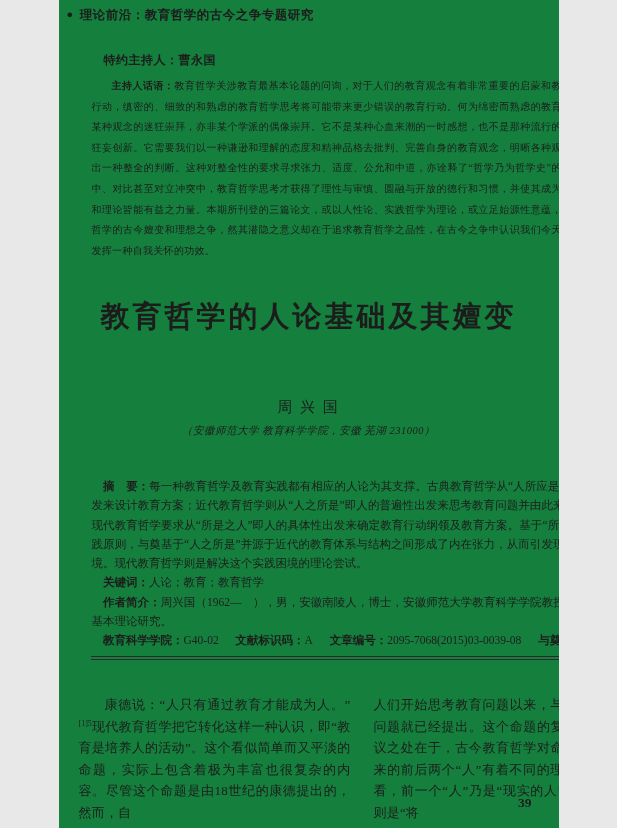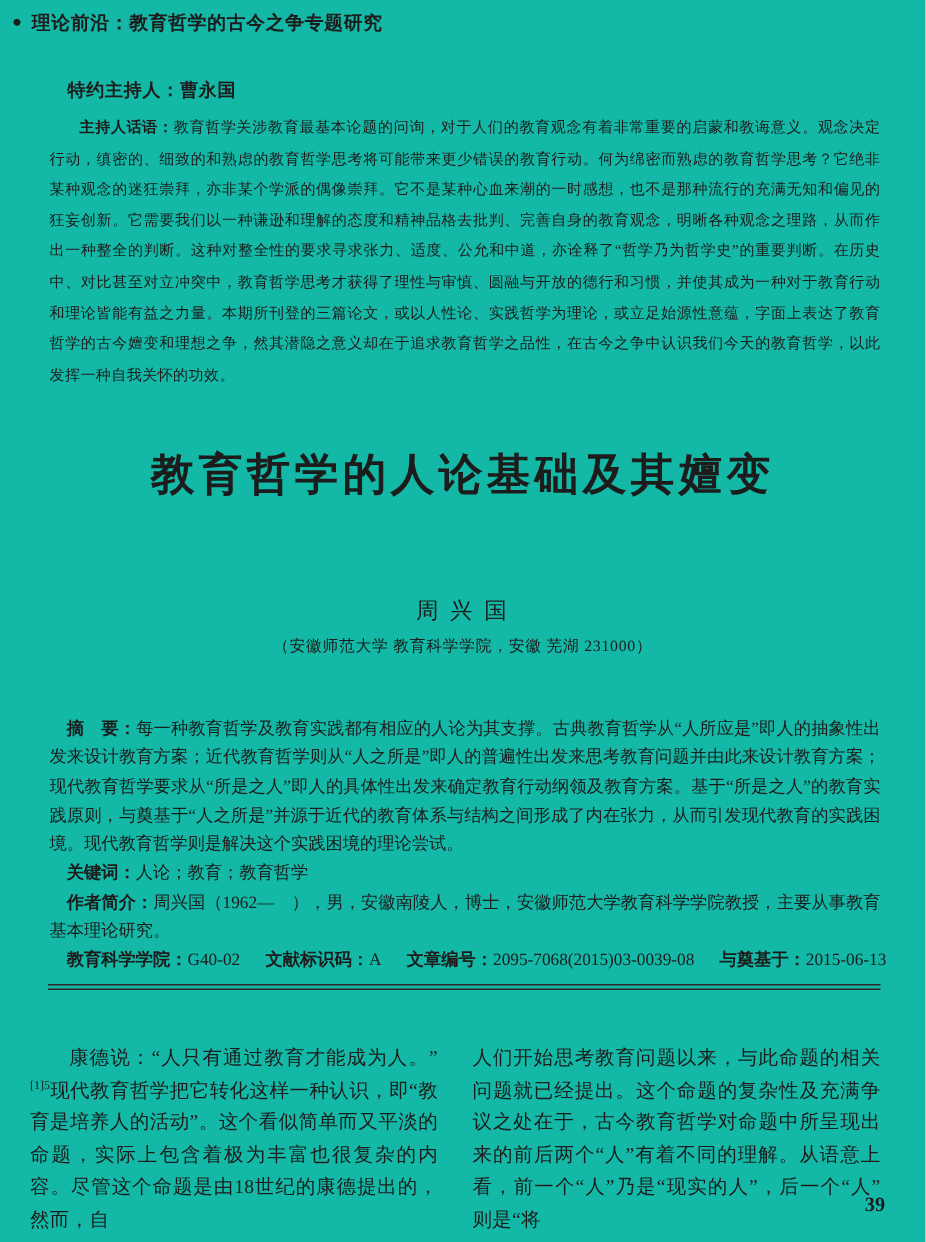--- a/index.html
+++ b/index.html
@@ -1,21 +1,21 @@
 <!DOCTYPE html>
 <html lang="zh"><head>
 <meta charset="utf-8">
 <style>
   html, body { margin: 0; padding: 0; background: #e8e8e8; }
   .page {
     position: relative;
-    width: 617px;
+    width: 500px;
     height: 828px;
     margin: 0 auto;
-    background: #14b8a6;
+    background: #15803d;
     color: #1c1c1c;
     font-family: "Liberation Serif", "DejaVu Serif", serif;
     overflow: hidden;
   }
   .header {
     position: absolute;
     top: 7px; left: 8px; right: 10px;
     font-size: 12.5px;
     font-weight: bold;
     letter-spacing: 0.5px;
@@ -57,20 +57,21 @@
     text-align: center;
     font-size: 15px;
     letter-spacing: 2px;
   }
   .affiliation {
     position: absolute;
     top: 424px; left: 0; width: 100%;
     text-align: center;
     font-size: 10.5px;
     letter-spacing: 0.5px;
+    font-style: italic;
   }
   .meta-block {
     position: absolute;
     top: 477px; left: 33px; width: 554px;
     font-size: 11.5px;
     line-height: 19.3px;
   }
   .meta-block p {
     margin: 0;
     text-align: justify;

